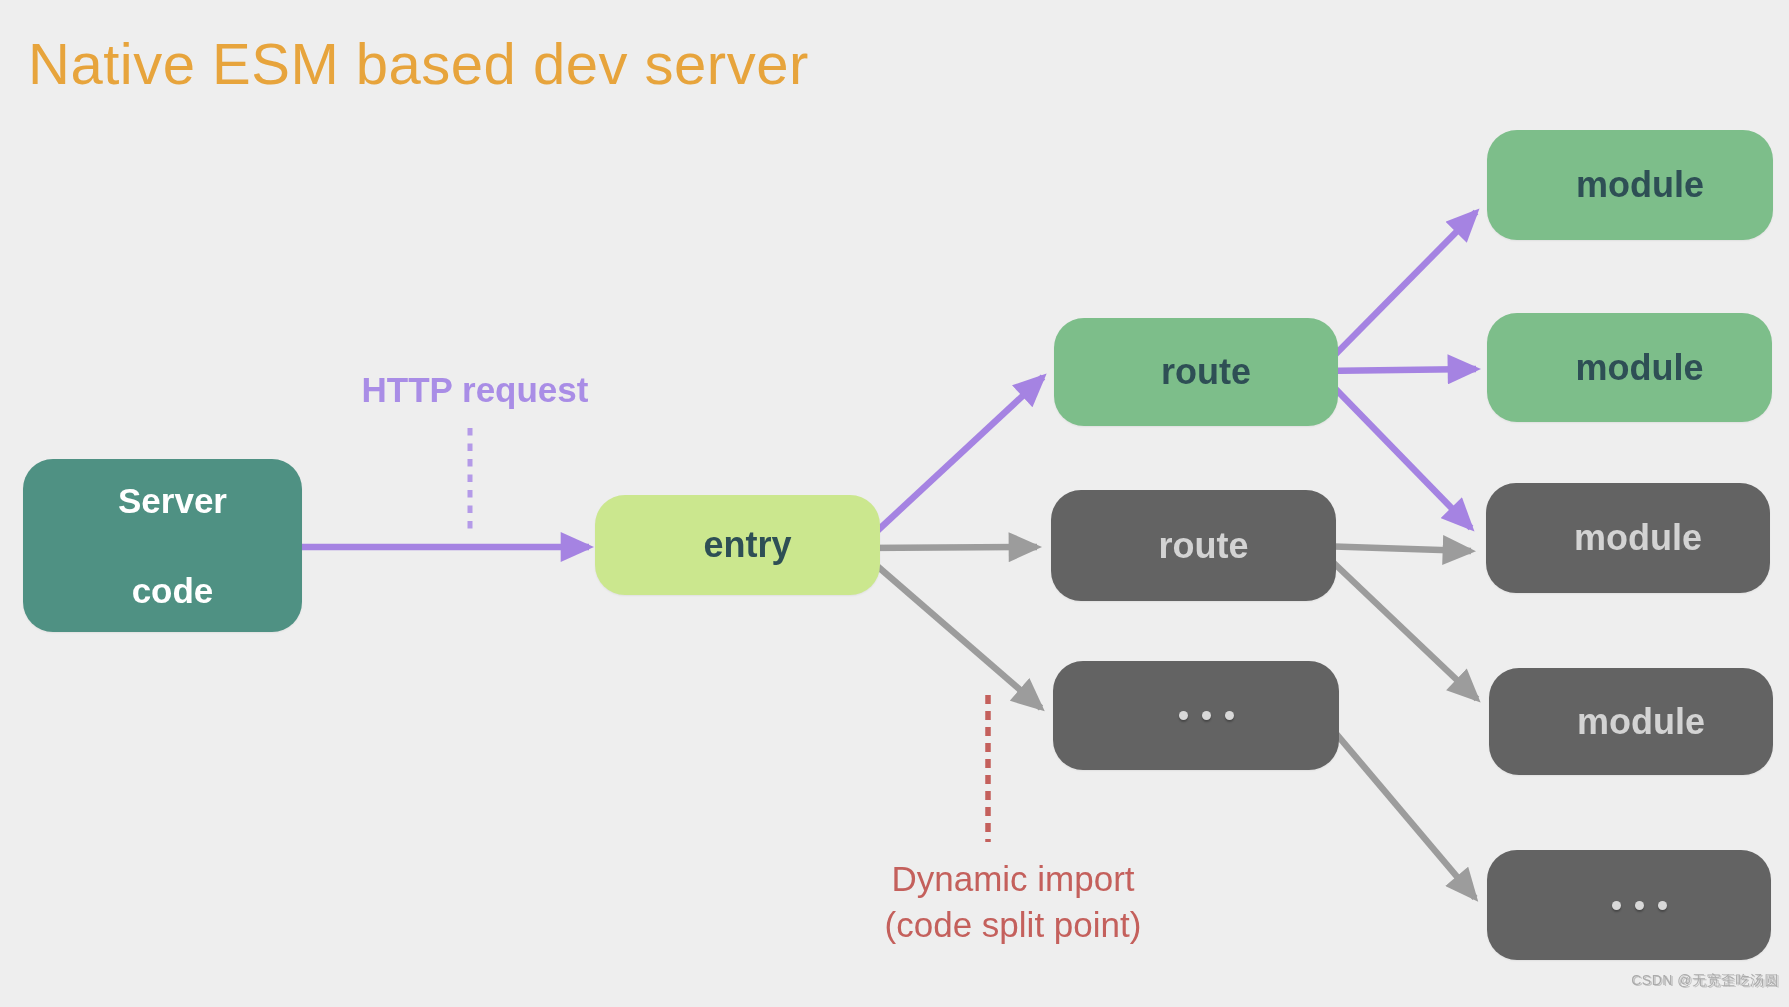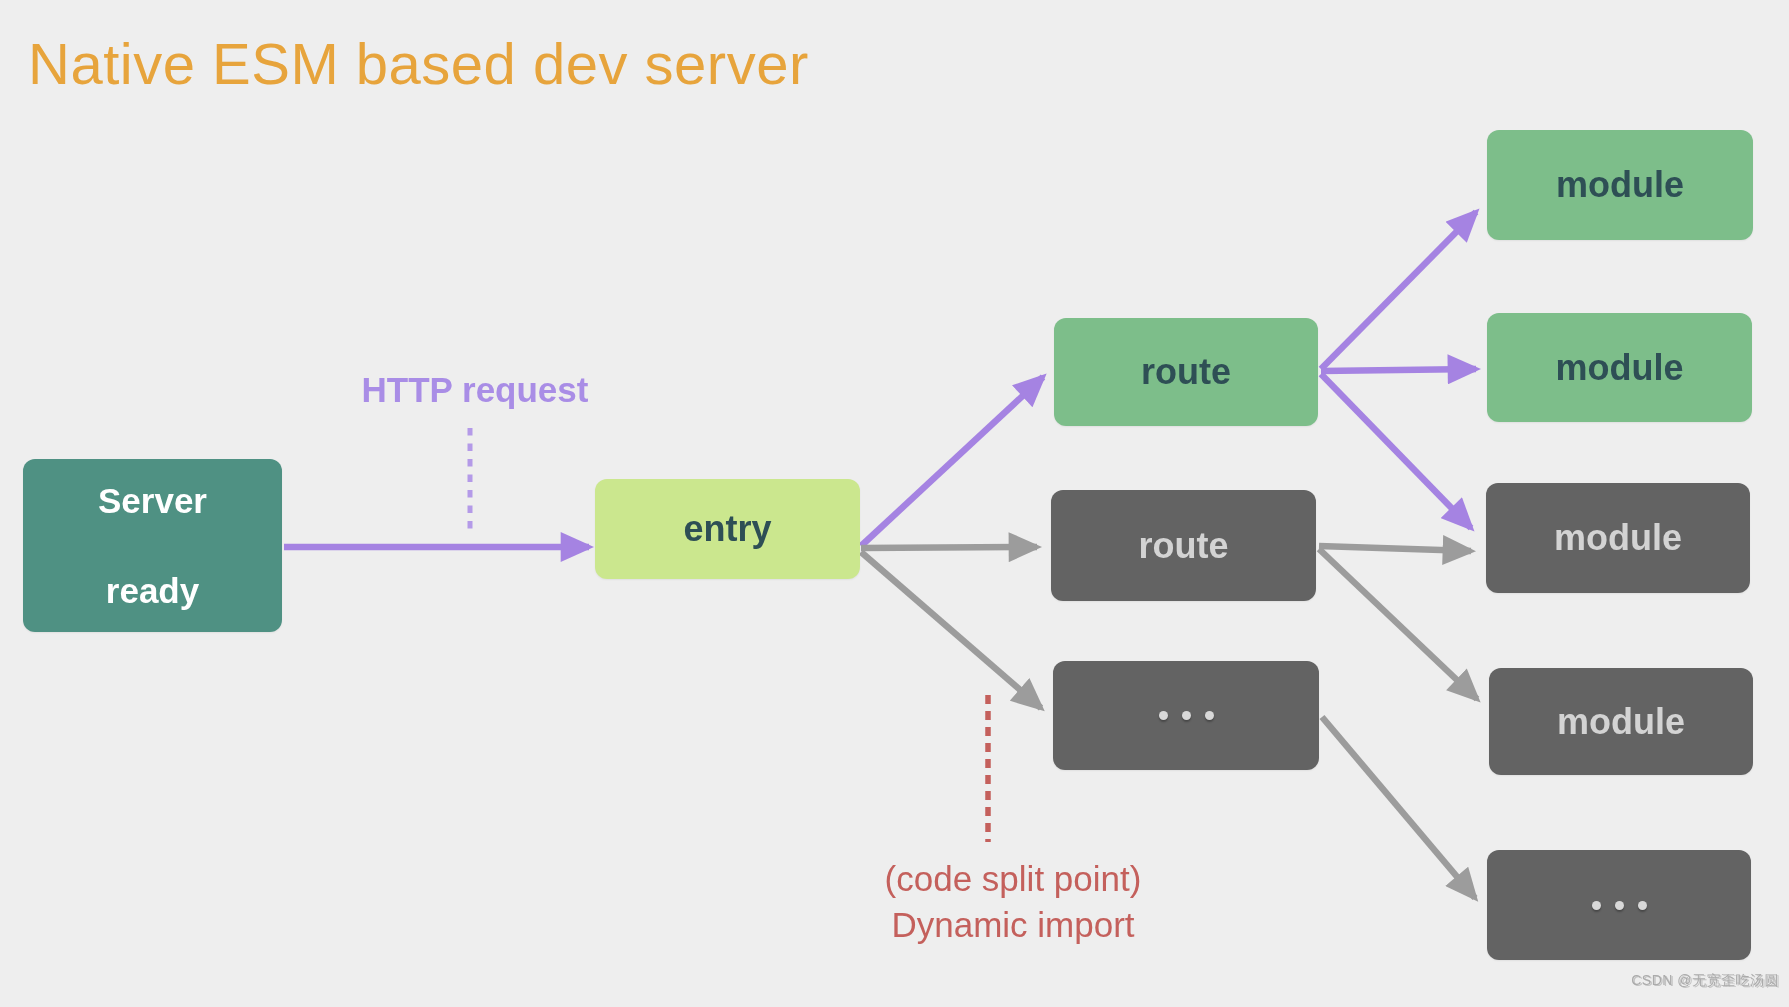--- a/index.html
+++ b/index.html
@@ -19,26 +19,27 @@
   .mk-purple{fill:var(--purple);}
   .mk-gray{fill:var(--gray);}
   .title{
     position:absolute;left:28px;top:30px;
     font-size:58px;font-weight:500;letter-spacing:0.5px;
     color:var(--title);white-space:nowrap;
   }
   .node{
     position:absolute;display:flex;flex-direction:column;
     align-items:center;justify-content:center;
-    border-radius:12px;font-size:36px;font-weight:600;
+    border-radius:30px;font-size:36px;font-weight:600;
     box-shadow:0 1px 2px rgba(0,0,0,0.06);
+    padding-left:20px;
   }
   .n-server{left:23px;top:459px;width:259px;height:173px;background:var(--teal-box);
     color:#ffffff;font-weight:700;font-size:35px;line-height:1.2;gap:48px;}
-  .n-entry{left:595px;top:479px;width:265px;height:100px;background:var(--lime-box);color:var(--text-on-green);}
+  .n-entry{left:595px;top:495px;width:265px;height:100px;background:var(--lime-box);color:var(--text-on-green);}
   .n-route1{left:1054px;top:318px;width:264px;height:108px;background:var(--green-box);color:var(--text-on-green);}
   .n-route2{left:1051px;top:490px;width:265px;height:111px;background:var(--dark-box);color:var(--text-on-dark);}
   .n-ellipsis-mid{left:1053px;top:661px;width:266px;height:109px;background:var(--dark-box);}
   .n-module1{left:1487px;top:130px;width:266px;height:110px;background:var(--green-box);color:var(--text-on-green);}
   .n-module2{left:1487px;top:313px;width:265px;height:109px;background:var(--green-box);color:var(--text-on-green);}
   .n-module3{left:1486px;top:483px;width:264px;height:110px;background:var(--dark-box);color:var(--text-on-dark);}
   .n-module4{left:1489px;top:668px;width:264px;height:107px;background:var(--dark-box);color:var(--text-on-dark);}
   .n-ellipsis-right{left:1487px;top:850px;width:264px;height:110px;background:var(--dark-box);}
   .dots{display:flex;align-items:center;}
   .dot{width:9px;height:9px;border-radius:50%;background:#d8d8d8;margin:0 7px;
@@ -80,21 +81,21 @@
     <line x1="470" y1="428" x2="470" y2="533" stroke="var(--purple-dash)" stroke-width="5" stroke-dasharray="7.5 8"></line>
     <line x1="988" y1="695" x2="988" y2="842" stroke="var(--red)" stroke-width="5.5" stroke-dasharray="9 7"></line>
   </svg>
 
   <div class="title">Native ESM based dev server</div>
 
   <div class="lbl lbl-http">HTTP request</div>
 
   <div class="node n-server">
     <span>Server</span>
-    <span>ready</span>
+    <span>code</span>
   </div>
 
   <div class="node n-entry">
     <span>entry</span>
   </div>
 
   <div class="node n-route1">
     <span>route</span>
   </div>
 
@@ -128,19 +129,19 @@
 
   <div class="node n-ellipsis-right">
     <span class="dots">
       <span class="dot"></span>
       <span class="dot"></span>
       <span class="dot"></span>
     </span>
   </div>
 
   <div class="lbl lbl-dynamic">
+    <div>Dynamic import</div>
     <div>(code split point)</div>
-    <div>Dynamic import</div>
   </div>
 
   <div class="watermark">CSDN @无宽歪吃汤圆</div>
 
 </div>
 
 </body></html>

